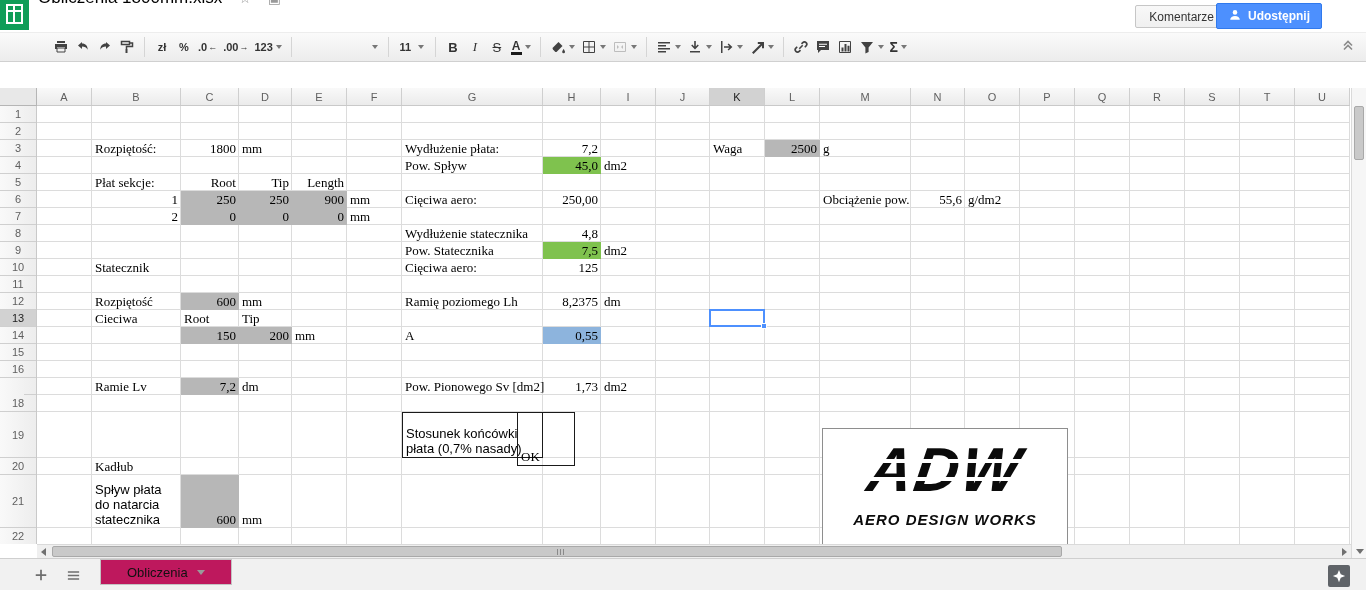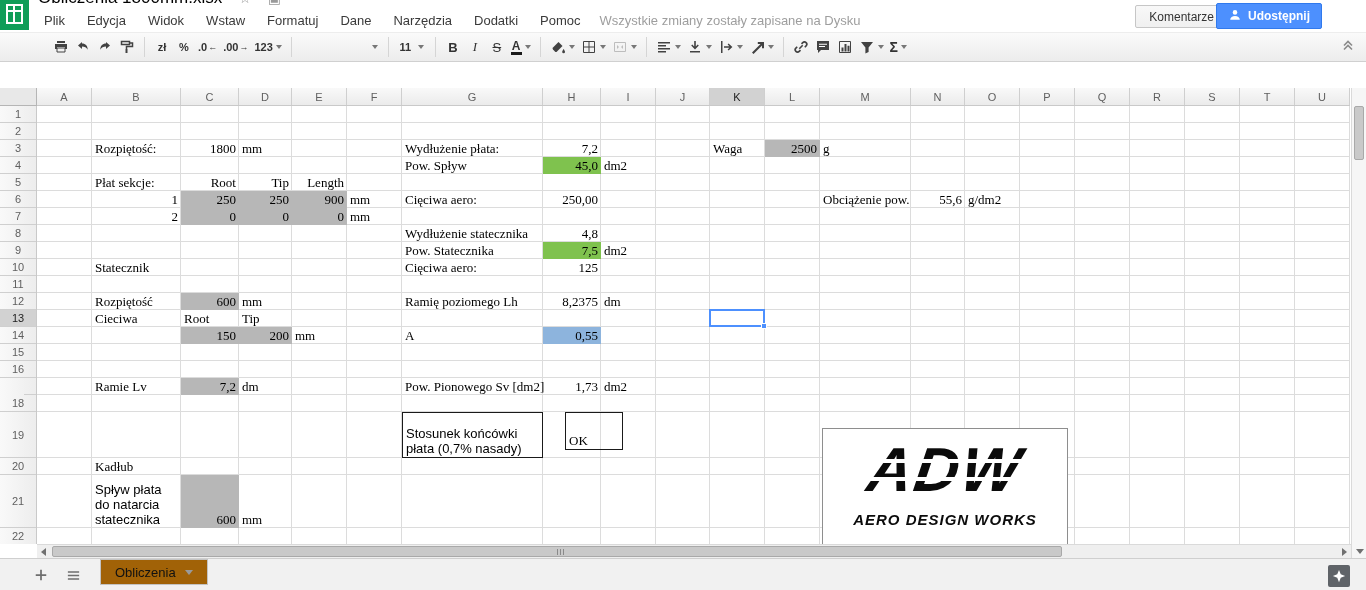--- a/index.html
+++ b/index.html
@@ -93,51 +93,39 @@
   .hscroll{position:absolute;left:37px;top:544px;width:1314px;height:14px;background:#efefef;border-top:1px solid #dadada}
   .harrow-l{position:absolute;left:4px;top:3px;width:0;height:0;border-top:4px solid transparent;border-bottom:4px solid transparent;border-right:5px solid #707070}
   .harrow-r{position:absolute;right:4px;top:3px;width:0;height:0;border-top:4px solid transparent;border-bottom:4px solid transparent;border-left:5px solid #707070}
   .hthumb{position:absolute;left:15px;top:1px;width:1010px;height:11px;background:#c9c9c9;border:1px solid #a9a9a9;border-radius:2px}
   .hgrip{position:absolute;left:50%;top:2px;display:flex;gap:2px}
   .hgrip i{display:block;width:1px;height:6px;background:#8a8a8a}
 
   
   .sheetbar{position:absolute;left:0;top:558px;width:1366px;height:32px;background:#f1f1f1;border-top:1px solid #cfcfcf}
   .sb-btn{position:absolute;top:5px;width:22px;height:22px;display:flex;align-items:center;justify-content:center}
-  .sheet-tab{position:absolute;left:100px;top:0;height:26px;background:#a16207;border:1px solid #c3c3c3;
-     display:flex;align-items:center;gap:9px;padding:0 14px;font-size:13px;color:#111}
+  .sheet-tab{position:absolute;left:100px;top:0;height:26px;background:#be185d;border:1px solid #c3c3c3;
+     display:flex;align-items:center;gap:9px;padding:0 26px;font-size:13px;color:#111}
   .tab-caret{width:0;height:0;border-left:4px solid transparent;border-right:4px solid transparent;border-top:5px solid #9a9a9a}
   .explore-btn{position:absolute;right:16px;top:6px;width:22px;height:22px;background:#5f6368;border-radius:2px;
      display:flex;align-items:center;justify-content:center}
 </style>
 </head>
 <body>
 
 <div id="app">
 
   <div class="topbar">
     <div class="sheets-logo">
       <div class="grid-glyph"></div>
     </div>
     <div class="title-clip">
       <span class="doc-title">Obliczenia 1800mm.xlsx</span>
       <span class="mini-ic">☆</span>
       <span class="mini-ic">▣</span>
-    </div>
-    <div class="menubar">
-      <span class="menu-item">Plik</span>
-      <span class="menu-item">Edycja</span>
-      <span class="menu-item">Widok</span>
-      <span class="menu-item">Wstaw</span>
-      <span class="menu-item">Formatuj</span>
-      <span class="menu-item">Dane</span>
-      <span class="menu-item">Narzędzia</span>
-      <span class="menu-item">Dodatki</span>
-      <span class="menu-item">Pomoc</span>
-      <span class="save-status">Wszystkie zmiany zostały zapisane na Dysku</span>
     </div>
     <div class="btn-comments">
       <span>Komentarze</span>
     </div>
     <div class="btn-share">
       <span><svg width="14" height="14" viewBox="0 0 16 16" fill="#fff">
             <circle cx="8" cy="5" r="2.6"></circle>
             <path d="M2.5 13.5c0-3 2.5-4.5 5.5-4.5s5.5 1.5 5.5 4.5z"></path>
           </svg></span>
       <span>Udostępnij</span>
@@ -443,21 +431,21 @@
       <div class="cell right" style="left: 506px; top: 153px; width: 58px; height: 17px;">125</div>
       <div class="cell" style="left: 365px; top: 187px; width: 141px; height: 17px;">Ramię poziomego Lh</div>
       <div class="cell right" style="left: 506px; top: 187px; width: 58px; height: 17px;">8,2375</div>
       <div class="cell" style="left: 564px; top: 187px; width: 55px; height: 17px;">dm</div>
       <div class="cell" style="left: 365px; top: 221px; width: 141px; height: 17px;">A</div>
       <div class="cell right" style="left: 506px; top: 221px; width: 58px; height: 17px; background: rgb(141, 180, 221);">0,55</div>
       <div class="cell" style="left: 365px; top: 272px; width: 141px; height: 17px;">Pow. Pionowego Sv [dm2]</div>
       <div class="cell right" style="left: 506px; top: 272px; width: 58px; height: 17px;">1,73</div>
       <div class="cell" style="left: 564px; top: 272px; width: 55px; height: 17px;">dm2</div>
       <div class="cell sans wrap box" style="left: 365px; top: 306px; width: 141px; height: 46px;">Stosunek końcówki płata (0,7% nasady)</div>
-      <div class="cell box" style="left: 528px; top: 306px; width: 58px; height: 38px;">OK</div>
+      <div class="cell box" style="left: 480px; top: 306px; width: 58px; height: 54px;">OK</div>
       <div class="cell" style="left: 673px; top: 34px; width: 55px; height: 17px;">Waga</div>
       <div class="cell right" style="left: 728px; top: 34px; width: 55px; height: 17px; background: rgb(183, 183, 183);">2500</div>
       <div class="cell" style="left: 783px; top: 34px; width: 91px; height: 17px;">g</div>
       <div class="cell" style="left: 783px; top: 85px; width: 91px; height: 17px;">Obciążenie pow.</div>
       <div class="cell right" style="left: 874px; top: 85px; width: 54px; height: 17px;">55,6</div>
       <div class="cell" style="left: 928px; top: 85px; width: 55px; height: 17px;">g/dm2</div>
     </div>
 
   <div class="vscroll">
     <div class="vthumb"></div>

